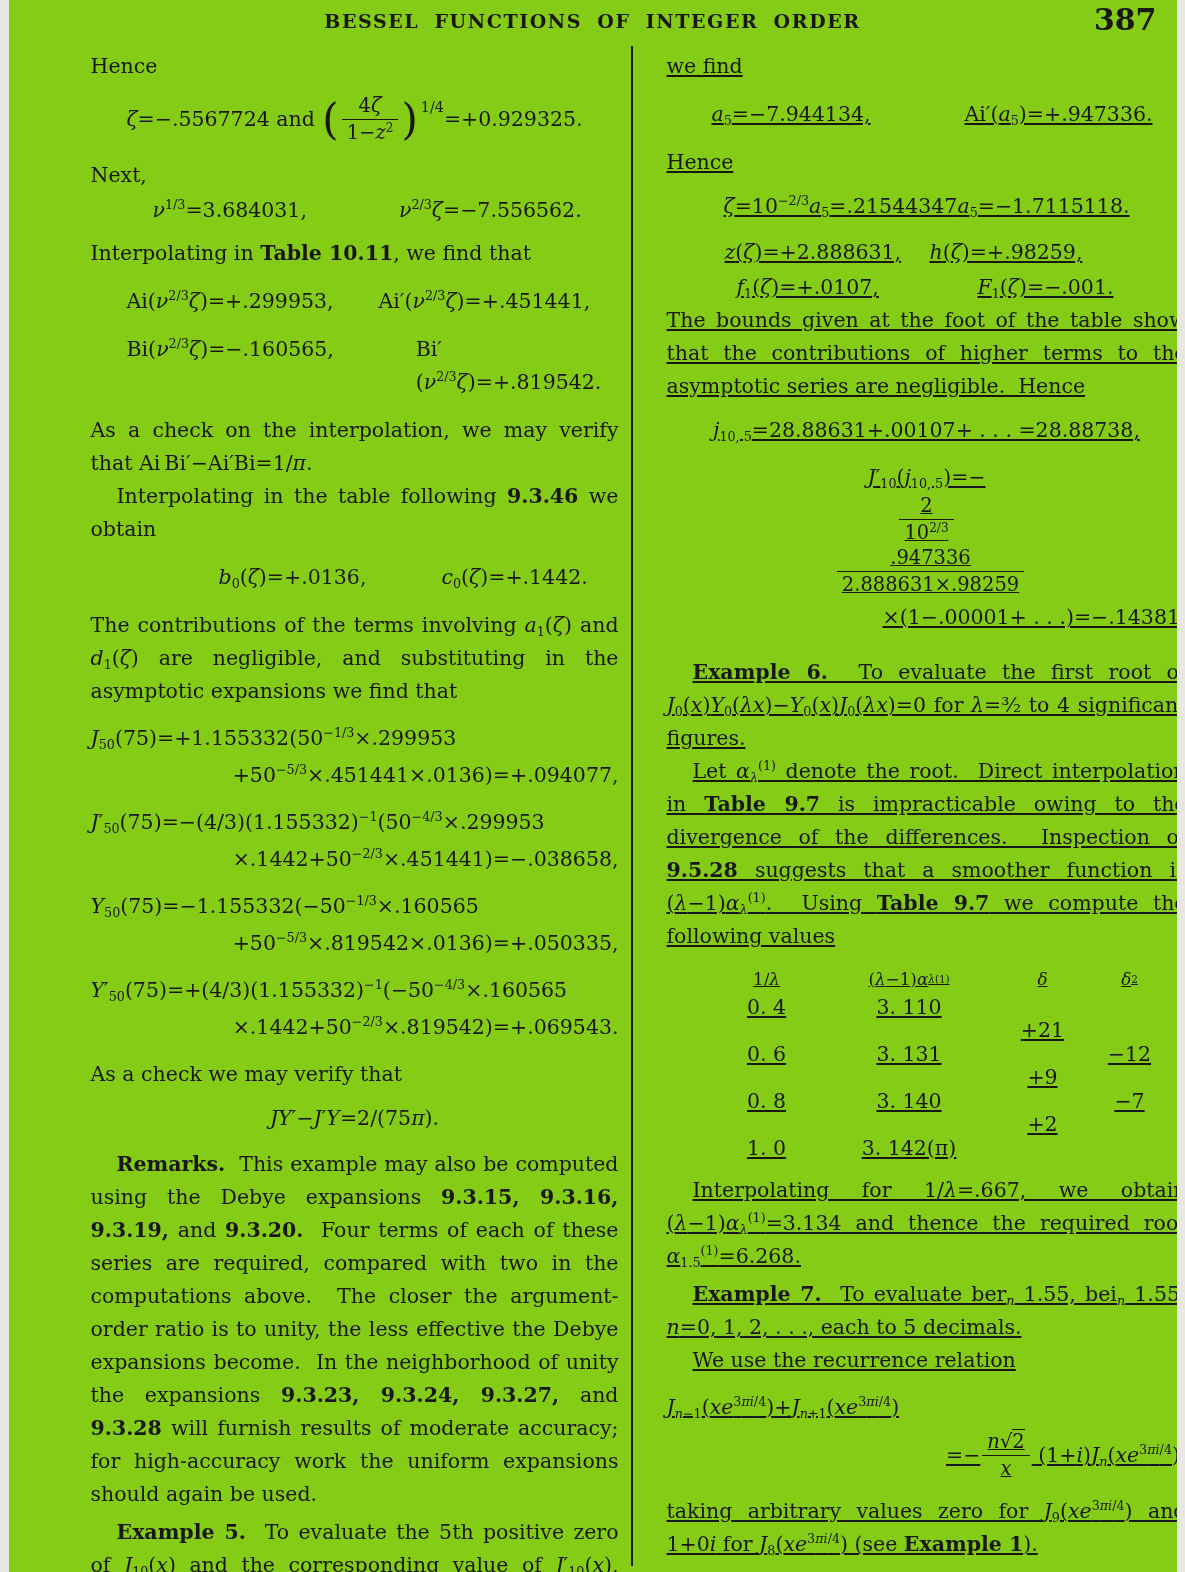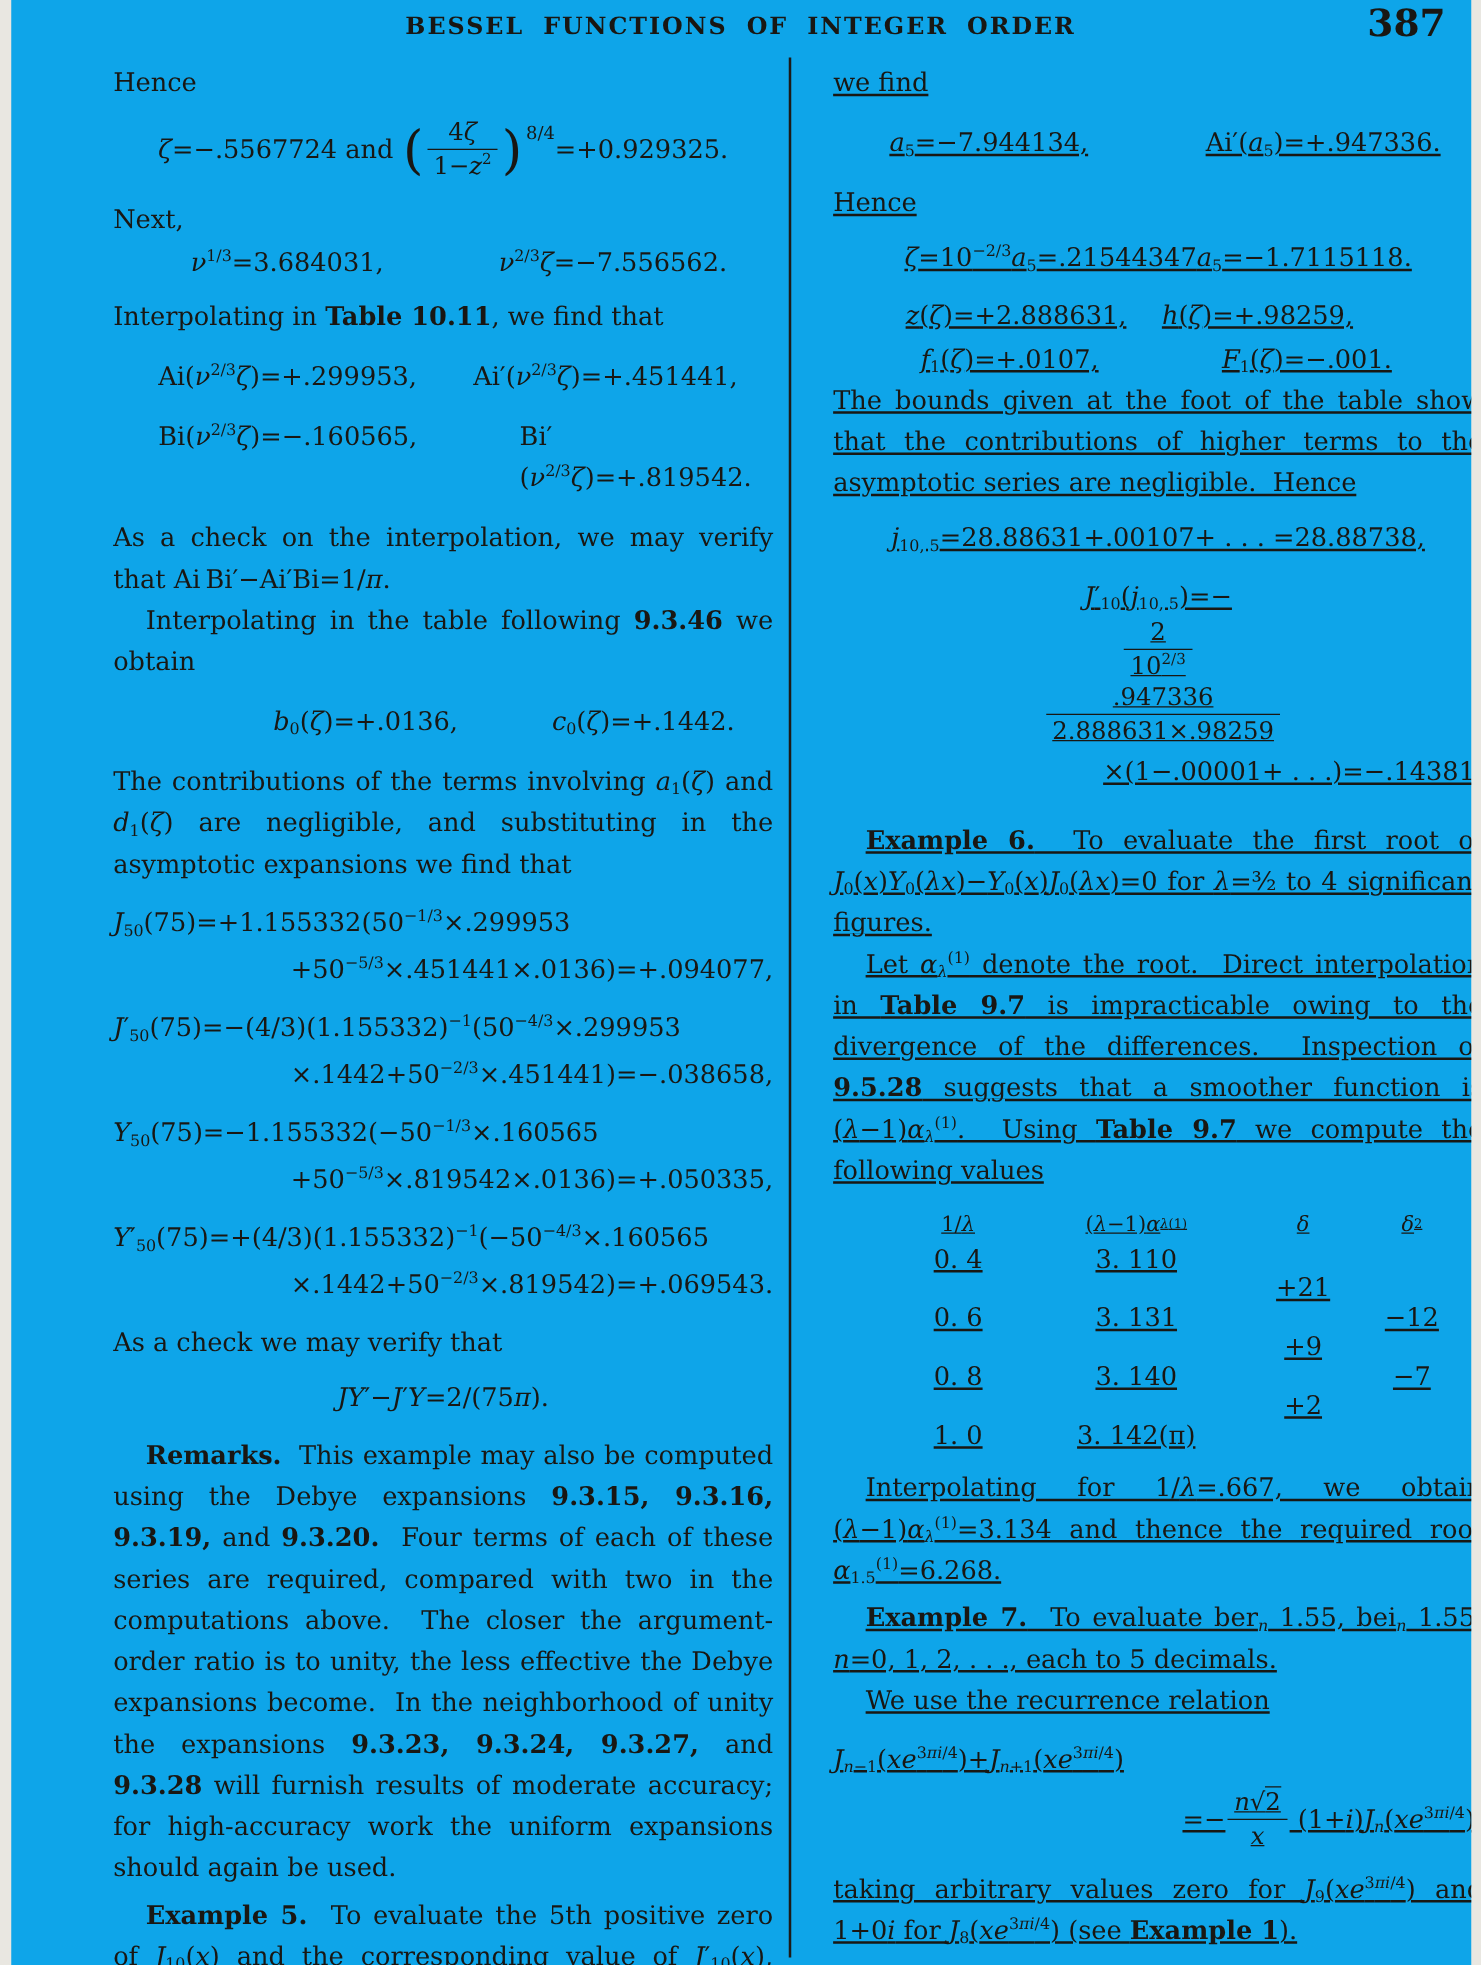--- a/index.html
+++ b/index.html
@@ -1,19 +1,19 @@
 <!DOCTYPE html>
 <html><head>
 <meta charset="utf-8">
 <style>
   * { margin:0; padding:0; box-sizing:border-box; }
   html,body { background:#e9e7e1; }
   body { font-family:"DejaVu Serif","Liberation Serif",serif; color:#191713; }
   .page{
-    position:relative; width:1168px; height:1572px; background:#0ea5e9;
+    position:relative; width:1168px; height:1572px; background:#84cc16;
     overflow:hidden; margin:0 auto;
   }
   .running-head{
     position:absolute; top:10px; left:0; width:100%; text-align:center;
     font-weight:bold; font-size:19px; letter-spacing:1.6px; word-spacing:7px;
   }
   .page-number{
     position:absolute; top:2px; right:20px; font-size:30px; font-weight:700;
   }
   .col-divider{
@@ -82,21 +82,21 @@
     <p class="body">Hence</p>
 
     <div class="eq eqflex">
       <span><i>ζ</i>=−.5567724 and&nbsp;</span>
       <span class="bp">(</span>
       <span class="frac">
         <span class="num">4<i>ζ</i></span>
         <span class="den">1−<i>z</i><sup>2</sup></span>
       </span>
       <span class="bp">)</span>
-      <span class="pexp">8/4</span>
+      <span class="pexp">1/4</span>
       <span>=+0.929325.</span>
     </div>
 
     <p class="body">Next,</p>
     <div class="row-nu">
       <span><i>ν</i><sup>1/3</sup>=3.684031,</span>
       <span><i>ν</i><sup>2/3</sup><i>ζ</i>=−7.556562.</span>
     </div>
 
     <p class="body">Interpolating in <b>Table 10.11</b>, we find that</p>

